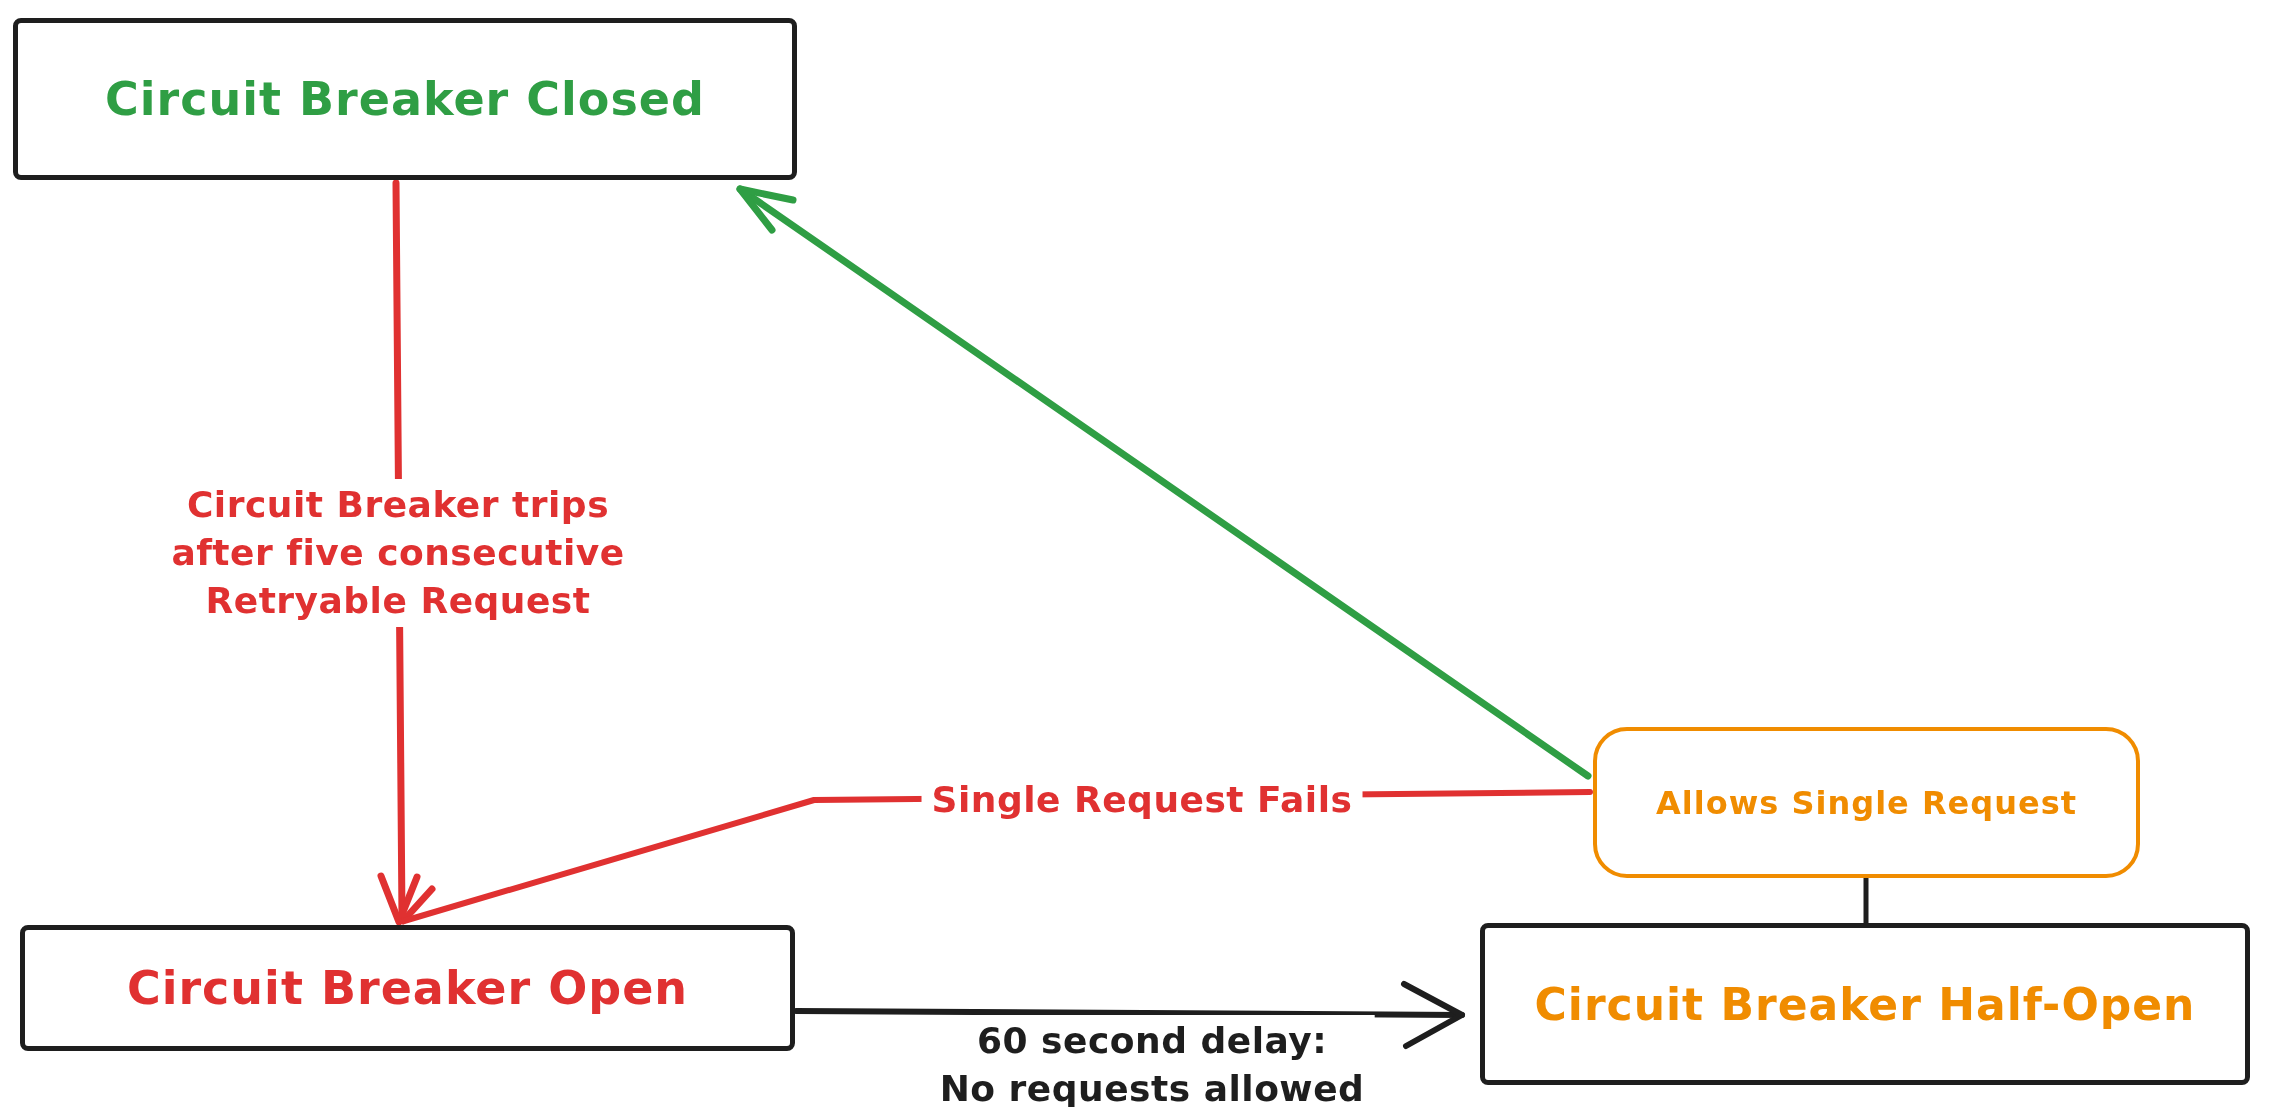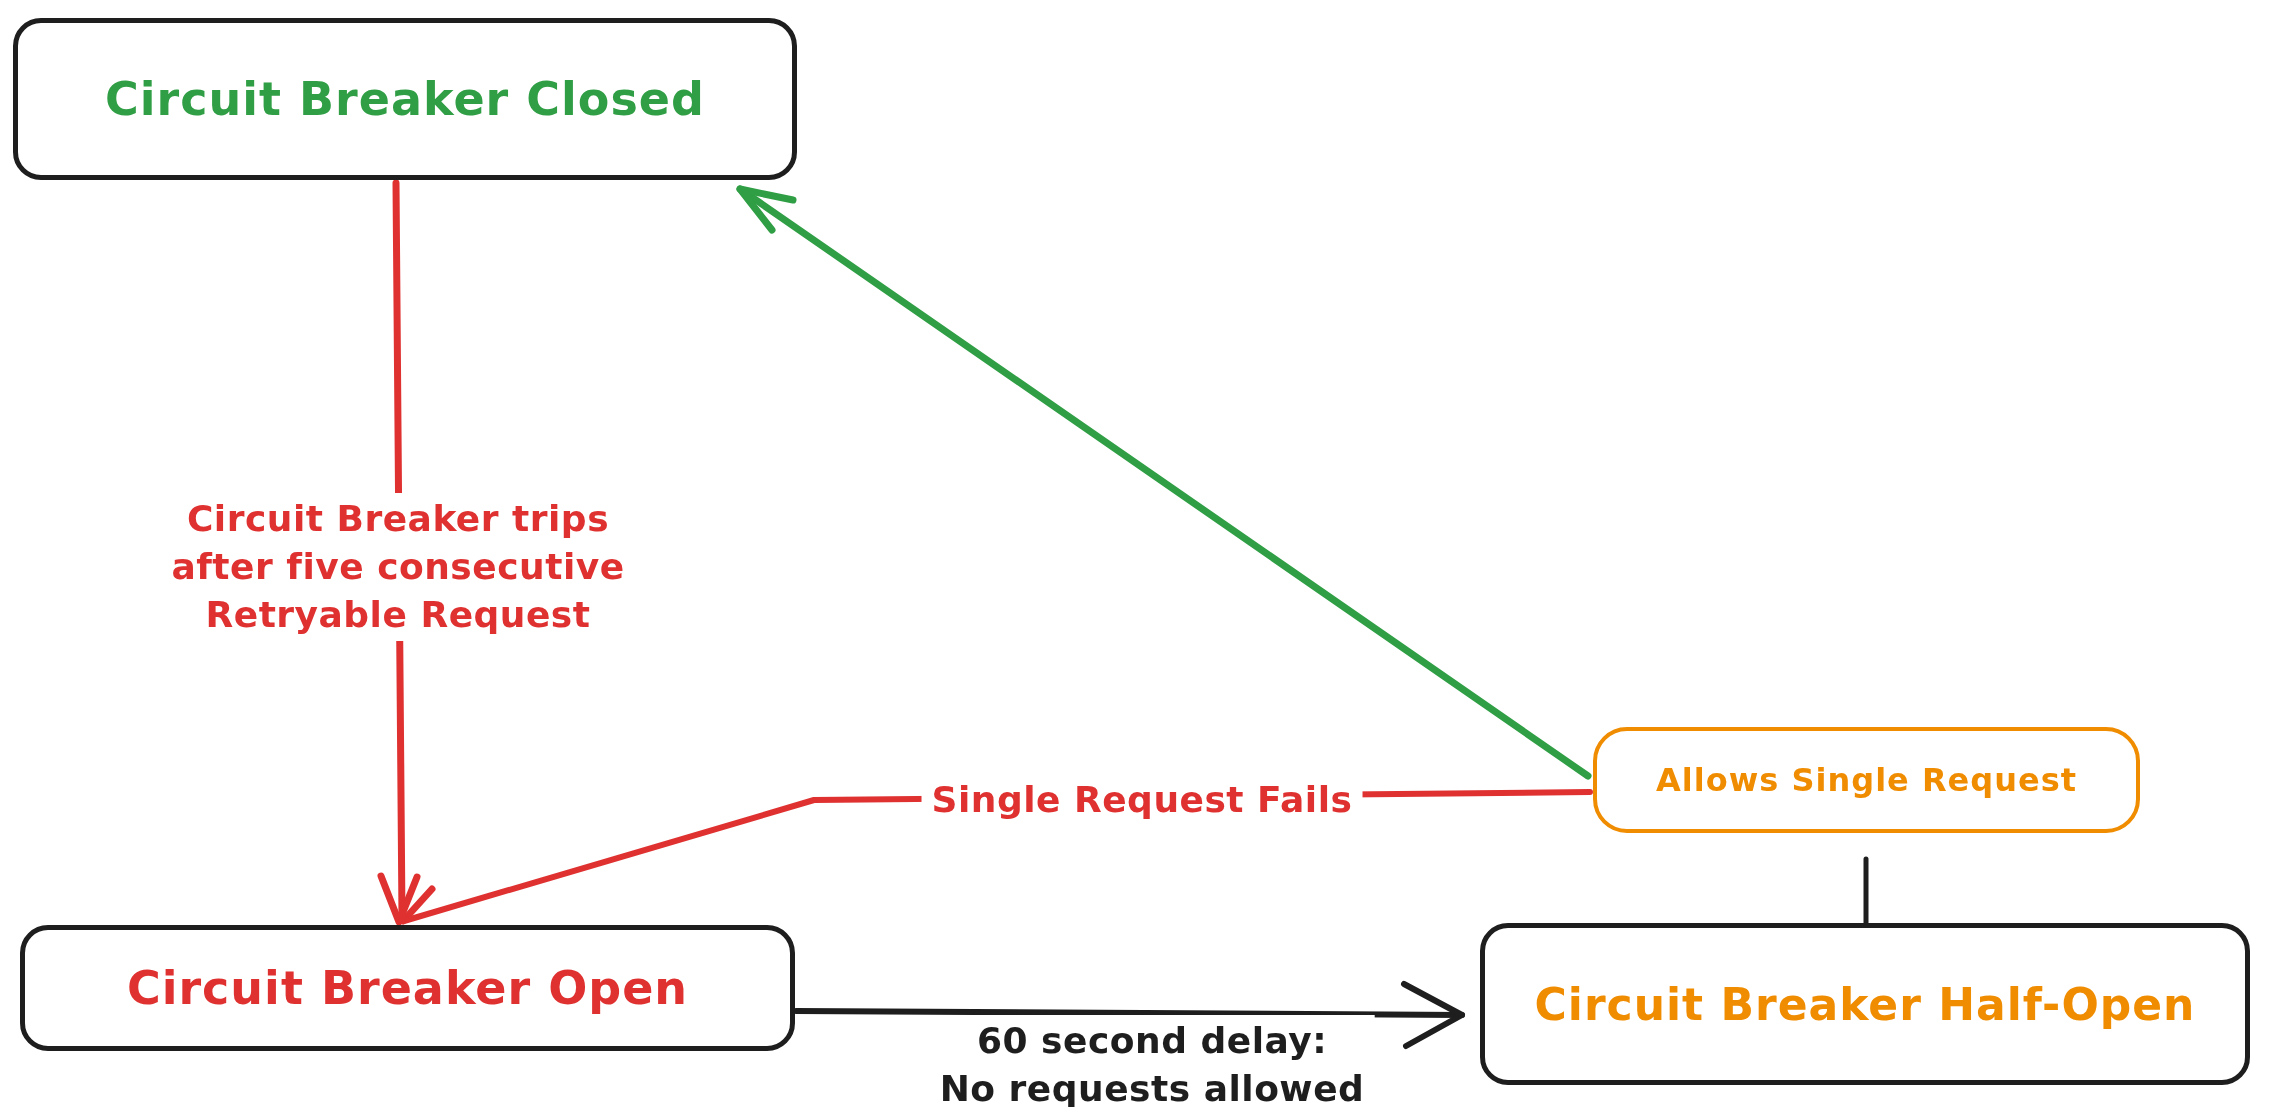--- a/index.html
+++ b/index.html
@@ -27,42 +27,42 @@
     background: #ffffff;
     display: flex;
     align-items: center;
     justify-content: center;
     box-sizing: border-box;
     z-index: 2;
     font-weight: 700;
     letter-spacing: 1px;
     white-space: nowrap;
   }
-  .node-black-border { border: 5px solid #1e1e1e; border-radius: 28px; text-align: center; }
+  .node-black-border { border: 5px solid #1e1e1e; border-radius: 8px; text-align: center; }
   .node-orange-border { border: 4px solid #f08c00; border-radius: 34px; }
 
   #node-closed    { left: 13px;   top: 18px;  width: 784px; height: 162px; font-size: 46px; }
   #node-open      { left: 20px;   top: 925px; width: 775px; height: 126px; font-size: 46px; }
   #node-half-open { left: 1480px; top: 923px; width: 770px; height: 162px; font-size: 44px; }
-  #node-allows    { left: 1593px; top: 727px; width: 547px; height: 106px; font-size: 32px; }
+  #node-allows    { left: 1593px; top: 727px; width: 547px; height: 151px; font-size: 32px; }
 
   .edge-label {
     position: absolute;
     transform: translate(-50%, -50%);
     background: #ffffff;
     z-index: 3;
     font-weight: 700;
     text-align: center;
     letter-spacing: 0.5px;
     white-space: nowrap;
     padding: 2px 10px;
     font-size: 36px;
     line-height: 48px;
   }
-  #label-trips    { left: 398px;  top: 567px;  }
+  #label-trips    { left: 398px;  top: 553px;  }
   #label-succeeds { left: 1160px; top: 490px;  }
   #label-fails    { left: 1142px; top: 800px;  }
   #label-delay    { left: 1152px; top: 1065px; }
 
   .text-green  { color: #2f9e44; }
   .text-red    { color: #e03131; }
   .text-orange { color: #f08c00; }
   .text-black  { color: #1e1e1e; }
 </style>
 </head>

